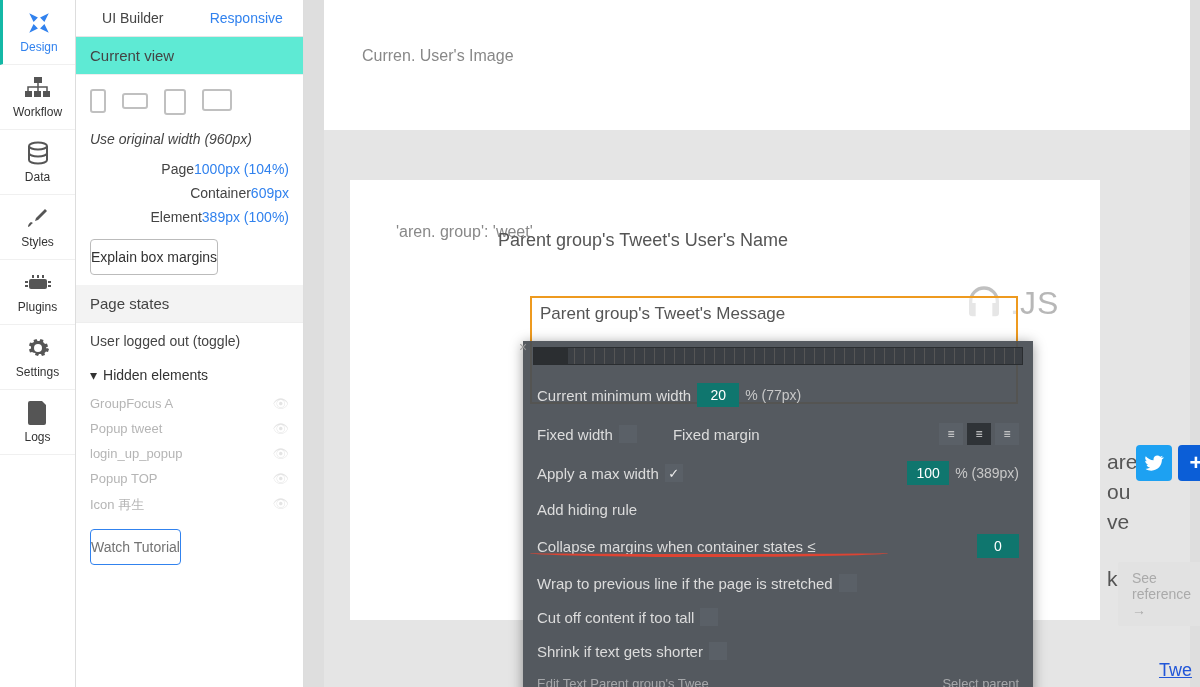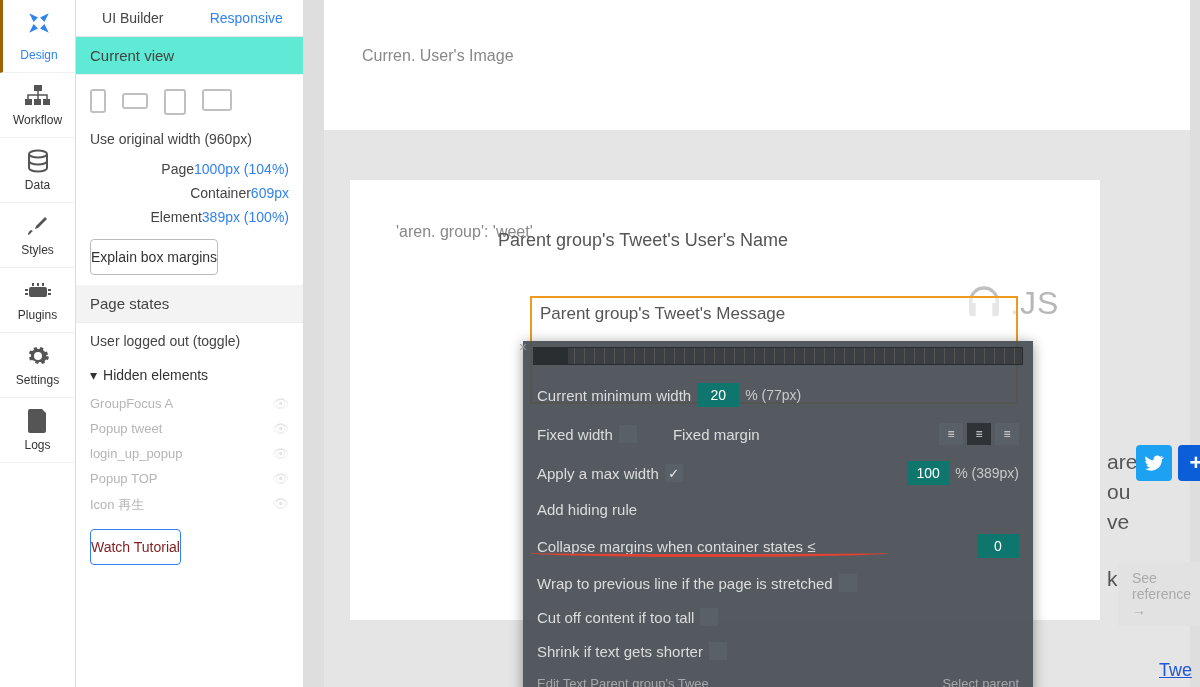--- a/index.html
+++ b/index.html
@@ -1,21 +1,21 @@
 <!DOCTYPE html>
 <html><head>
 <meta charset="utf-8">
 <style>
 * { box-sizing: border-box; margin: 0; padding: 0; font-family: -apple-system, BlinkMacSystemFont, "Segoe UI", Arial, sans-serif; }
 body { width: 1200px; height: 687px; overflow: hidden; background: #e8e8e8; position: relative; }
 
 
 .nav-rail { position: absolute; left: 0; top: 0; width: 76px; height: 100%; background: #fff; border-right: 1px solid #ddd; display: flex; flex-direction: column; }
 .nav-item { display: flex; flex-direction: column; align-items: center; justify-content: center; padding: 10px 4px; cursor: pointer; border-bottom: 1px solid #f0f0f0;}
-.nav-item.active { border-left: 3px solid #a16207; color: #3182ee; gap: 8px; }
+.nav-item.active { border-left: 3px solid #14b8a6; color: #3182ee; }
 .nav-item .nicon { width: 28px; height: 26px; display: flex; align-items: center; justify-content: center; }
 .nav-item .nlabel { font-size: 12px; margin-top: 4px; color: #333; }
 .nav-item.active .nlabel { color: #3182ee; }
 
 
 .side-panel { position: absolute; left: 76px; top: 0; width: 228px; height: 100%; background: #fff; border-right: 1px solid #ddd; }
 .tab-row { display: flex; border-bottom: 1px solid #e5e5e5; }
 .tab { flex: 1; text-align: center; padding: 10px 6px; font-size: 14px; cursor: pointer; color: #444; }
 .tab.active { color: #3182ee; font-weight: 500; }
 .section-header { padding: 10px 14px; font-size: 15px; color: #444; border-bottom: 1px solid #eee; background: #5eead4; }
@@ -24,24 +24,24 @@
 .viewport-row { display: flex; gap: 16px; padding: 14px 14px 8px; color: #b8b8b8; }
 .viewport-row .vp { width: 28px; height: 22px; border: 2px solid #c0c0c0; border-radius: 3px; cursor: pointer;}
 .viewport-row .vp.phone { width: 16px; height: 24px; }
 .viewport-row .vp.phone-l { width: 26px; height: 16px; margin-top:4px;}
 .viewport-row .vp.tablet { width: 22px; height: 26px; }
 .viewport-row .vp.desktop { width: 30px; height: 22px; position:relative;}
 
 .px-line { display: flex; justify-content: flex-end; padding: 4px 14px; font-size: 14px; }
 .px-line .px-label { color: #444; }
 .px-line .px-val { color: #3182ee; cursor: pointer;}
-.orig-width { padding: 8px 14px 10px; font-size: 14px; color: #444; }
+.orig-width { padding: 8px 14px 10px; font-size: 14px; color: #444; font-style: italic; }
 
 .btn { display: block; margin: 10px 14px; padding: 9px 0; text-align: center; border: 1px solid #bbb; border-radius: 4px; font-size: 14px; background: #fff; cursor: pointer; color: #333;}
-.btn.blue { border-color: #3182ee; color: #7f1d1d; }
+.btn.blue { border-color: #3182ee; color: #737373; }
 
 .state-row { padding: 10px 14px; font-size: 14px; color: #444; cursor: pointer;}
 .hidden-hdr { padding: 8px 14px; font-size: 14px; color: #333; display:flex; align-items:center; gap:6px;}
 .hidden-list { padding: 0 14px; }
 .hidden-item { display: flex; justify-content: space-between; padding: 5px 0; font-size: 13px; color: #b5b5b5; }
 .hidden-item .eye { opacity: 0.35; }
 
 
 .canvas { position: absolute; left: 304px; top: 0; right: 0; bottom: 0; background: #dedede; }
 .collapse-handle { position:absolute; left:304px; top: 340px; width:12px; height:24px; background:#fff; border:1px solid #ccc; border-left:none; display:flex; align-items:center; justify-content:center; font-size:10px; cursor:pointer;}

